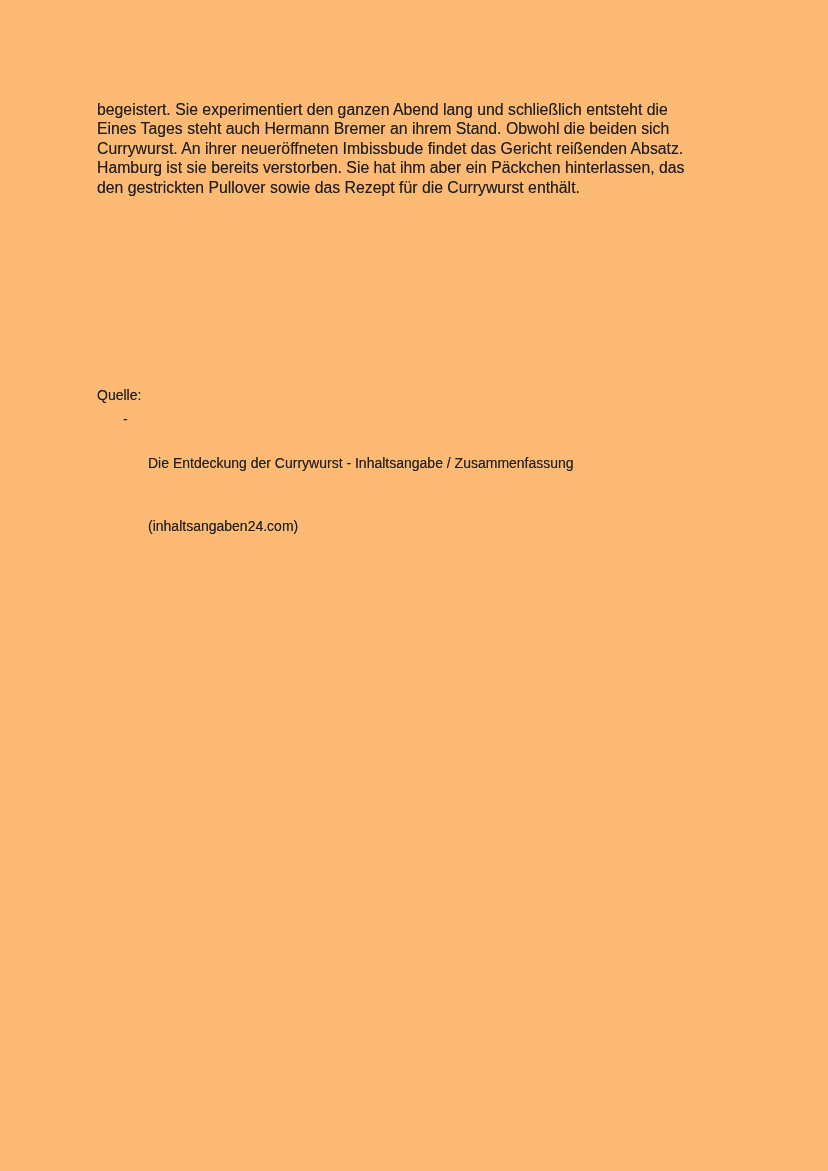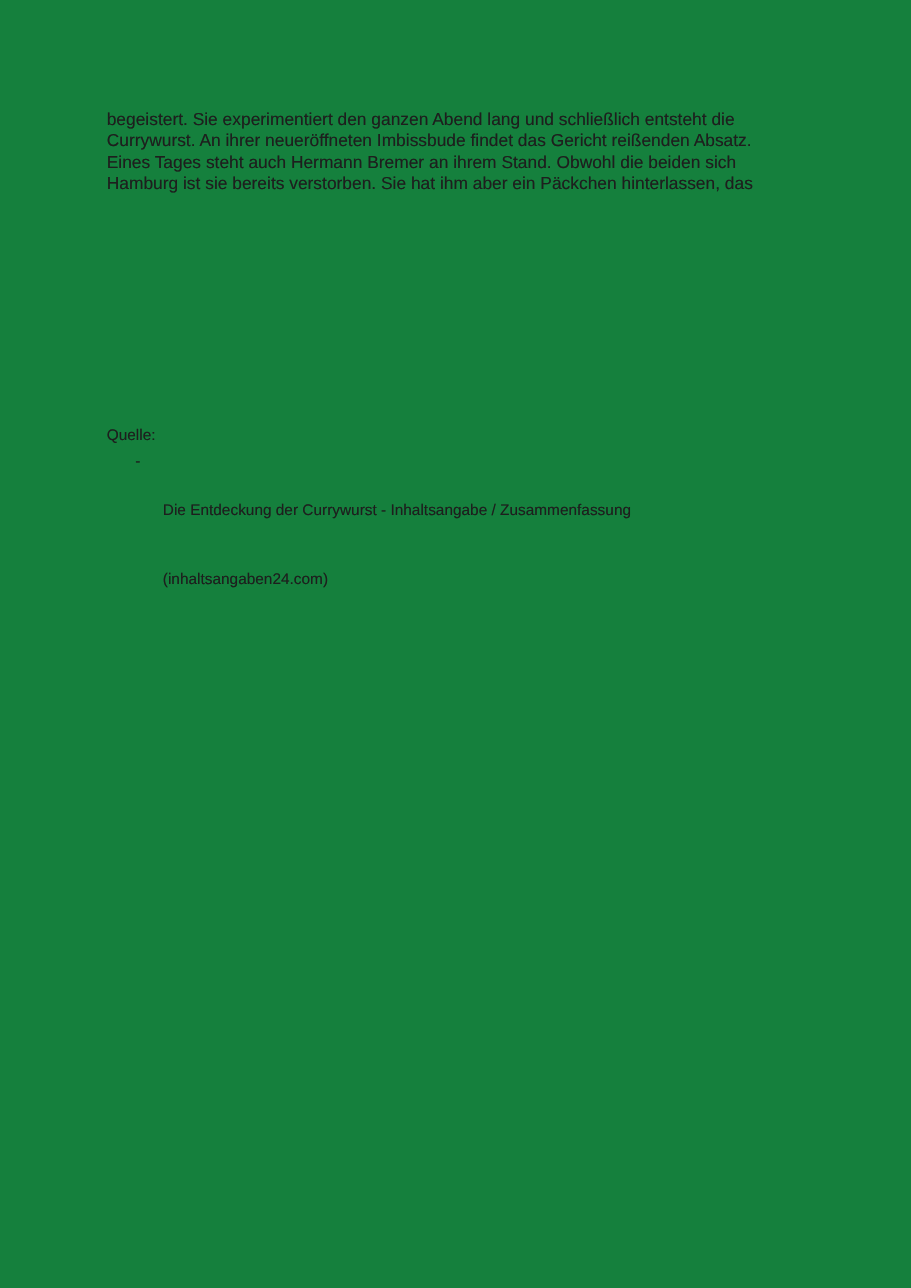--- a/index.html
+++ b/index.html
@@ -4,21 +4,21 @@
 <style>
   html, body {
     margin: 0;
     padding: 0;
     background: #ffffff;
   }
   .page {
     position: relative;
     width: 828px;
     height: 1171px;
-    background: #15803d;
+    background: #fdba74;
     font-family: "Liberation Sans", sans-serif;
     color: #1e1e1e;
     overflow: hidden;
   }
   .textblock {
     position: absolute;
     left: 97px;
     top: 100px;
     font-size: 15.8px;
     line-height: 19.4px;
@@ -53,25 +53,26 @@
   }
 </style>
 </head>
 <body>
 
 <div class="page">
 
   <div class="textblock">
     <div>
       <div class="line">begeistert. Sie experimentiert den ganzen Abend lang und schließlich entsteht die</div>
+      <div class="line">Eines Tages steht auch Hermann Bremer an ihrem Stand. Obwohl die beiden sich</div>
       <div class="line">Currywurst. An ihrer neueröffneten Imbissbude findet das Gericht reißenden Absatz.</div>
-      <div class="line">Eines Tages steht auch Hermann Bremer an ihrem Stand. Obwohl die beiden sich</div>
     </div>
     <div>
       <div class="line">Hamburg ist sie bereits verstorben. Sie hat ihm aber ein Päckchen hinterlassen, das</div>
+      <div class="line">den gestrickten Pullover sowie das Rezept für die Currywurst enthält.</div>
     </div>
   </div>
 
   <div class="source">
     <div class="line">Quelle:</div>
     <div class="source-item">
       <span class="dash">-</span>
       <span class="item-lines">
         <div class="line">Die Entdeckung der Currywurst - Inhaltsangabe / Zusammenfassung</div>
         <div class="line">(inhaltsangaben24.com)</div>

